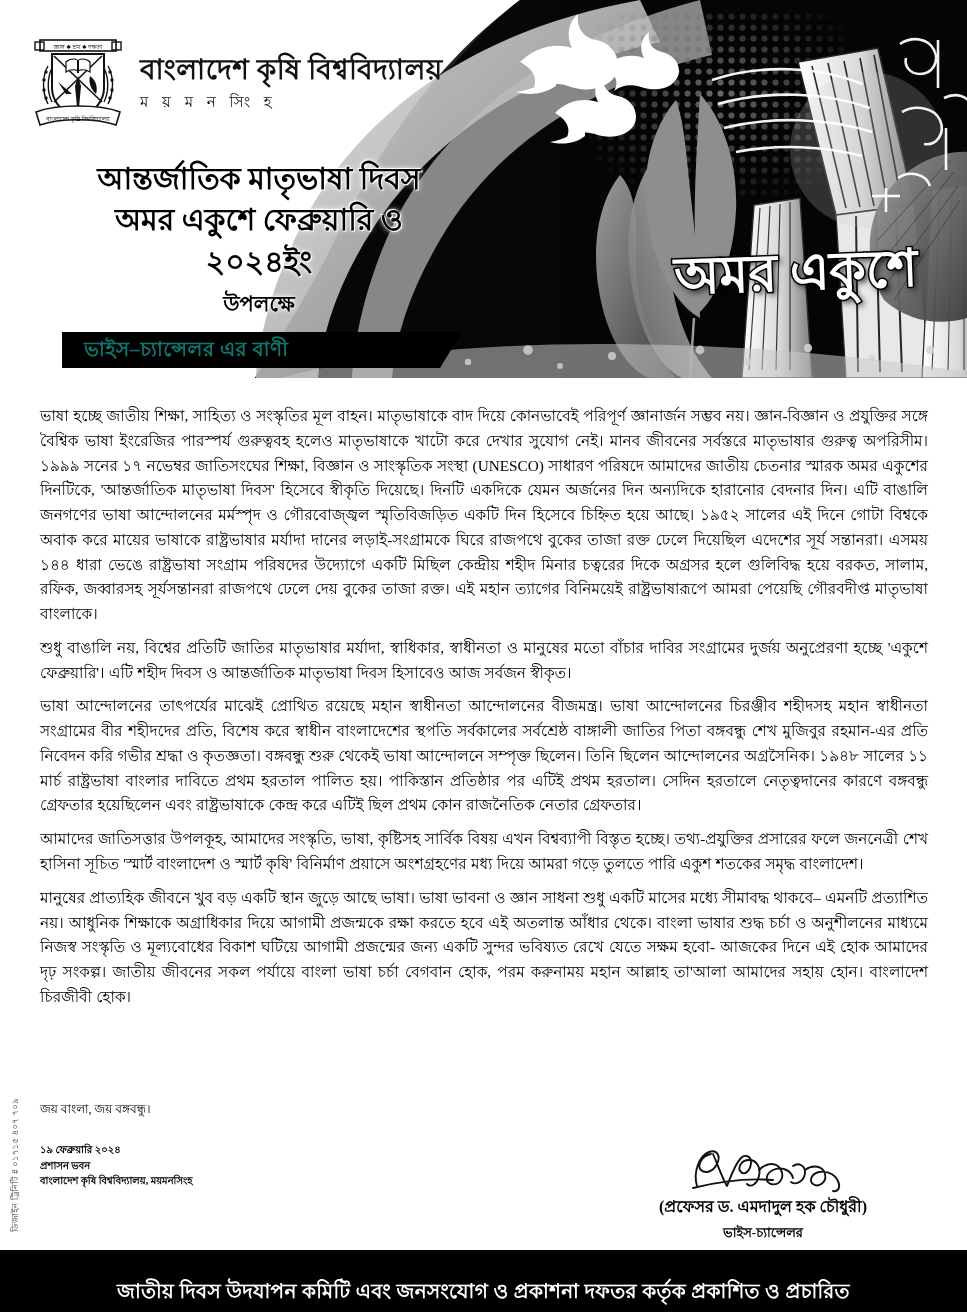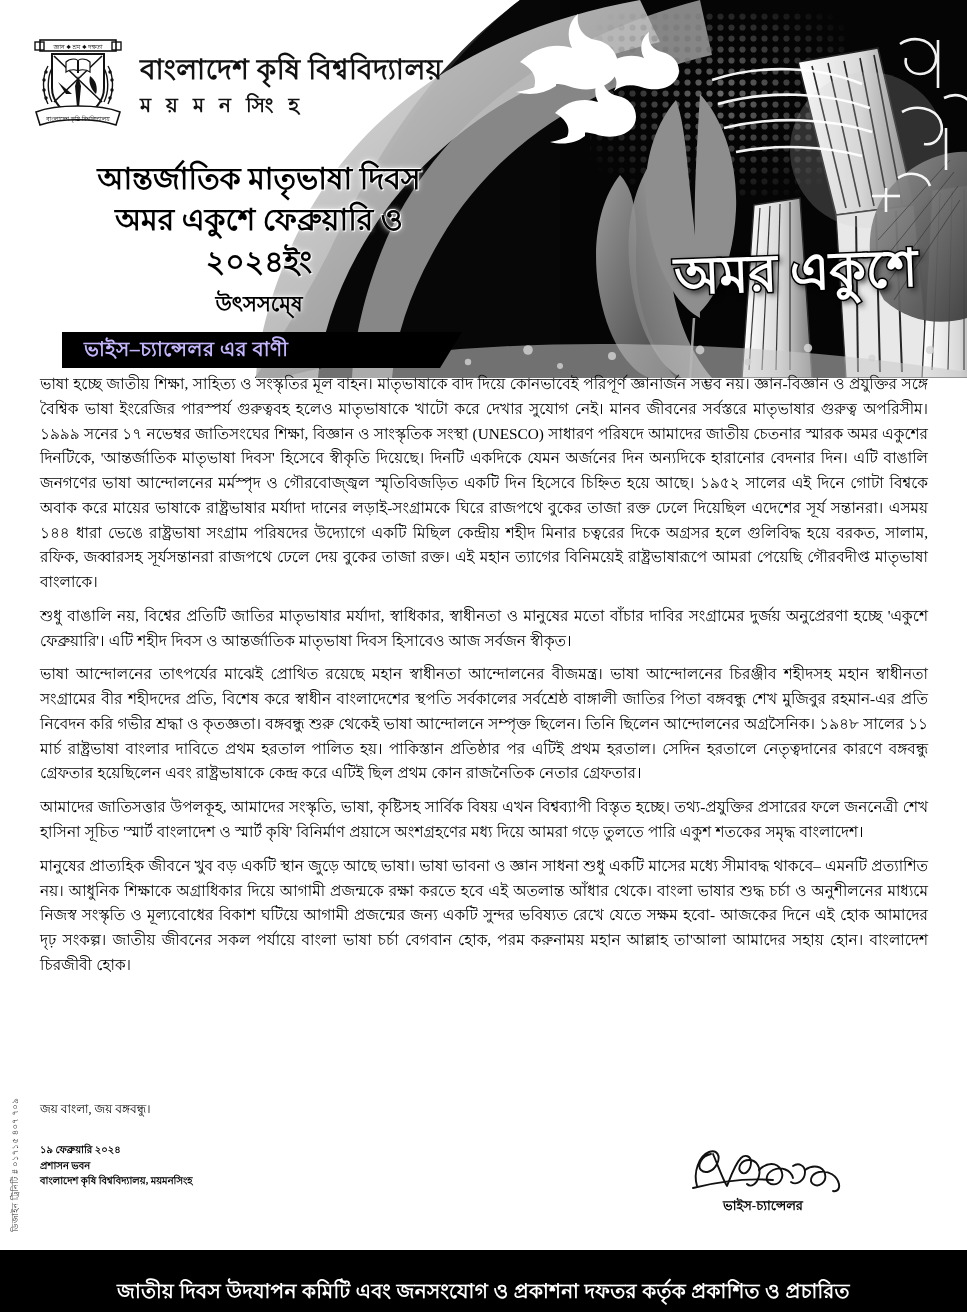--- a/index.html
+++ b/index.html
@@ -47,22 +47,22 @@
   }
   .univ-name {
     font-size: 28px;
     font-weight: 700;
     letter-spacing: 0.5px;
     line-height: 1.15;
     white-space: nowrap;
     color: #111;
   }
   .univ-city {
-    font-size: 20px;
-    font-weight: 700;
+    font-size: 15px;
+    font-weight: 400;
     letter-spacing: 5px;
     margin-top: 4px;
     color: #111;
   }
 
   
   .occasion {
     position: absolute;
     left: 44px; top: 158px;
     width: 430px;
@@ -98,32 +98,32 @@
   }
   .ribbon::after {
     content: "";
     position: absolute;
     right: -22px; top: 0;
     width: 0; height: 0;
     border-top: 36px solid #000;
     border-right: 22px solid transparent;
   }
   .ribbon-text {
-    color: #c4b5fd;
+    color: #0f766e;
     font-size: 20px;
     font-weight: 700;
     letter-spacing: 0.5px;
     white-space: nowrap;
   }
 
   
   .message {
     position: absolute;
     left: 40px;
-    top: 372px;
+    top: 404px;
     width: 888px;
     z-index: 5;
   }
   .para {
     text-align: justify;
     font-size: 15.3px;
     line-height: 1.62;
     margin: 0 0 9px 0;
     color: #000;
     font-weight: 500;
@@ -429,21 +429,21 @@
 
     <div class="univ-block">
       <div class="univ-name">বাংলাদেশ কৃষি বিশ্ববিদ্যালয়</div>
       <div class="univ-city">ম য় ম ন সিং হ</div>
     </div>
 
     <div class="occasion">
       <div class="occ-line">আন্তর্জাতিক মাতৃভাষা দিবস</div>
       <div class="occ-line">অমর একুশে ফেব্রুয়ারি ও</div>
       <div class="occ-line">২০২৪ইং</div>
-      <div class="occ-sub">উৎসসম্ষে</div>
+      <div class="occ-sub">উপলক্ষে</div>
     </div>
 
     <div class="ribbon">
       <span class="ribbon-text">ভাইস–চ্যান্সেলর এর বাণী</span>
     </div>
   </div>
 
   <div class="message">
     <p class="para">ভাষা হচ্ছে জাতীয় শিক্ষা, সাহিত্য ও সংস্কৃতির মূল বাহন। মাতৃভাষাকে বাদ দিয়ে কোনভাবেই পরিপূর্ণ জ্ঞানার্জন সম্ভব নয়। জ্ঞান-বিজ্ঞান ও প্রযুক্তির সঙ্গে বৈশ্বিক ভাষা ইংরেজির পারস্পর্য গুরুত্ববহ হলেও মাতৃভাষাকে খাটো করে দেখার সুযোগ নেই। মানব জীবনের সর্বস্তরে মাতৃভাষার গুরুত্ব অপরিসীম। ১৯৯৯ সনের ১৭ নভেম্বর জাতিসংঘের শিক্ষা, বিজ্ঞান ও সাংস্কৃতিক সংস্থা (UNESCO) সাধারণ পরিষদে আমাদের জাতীয় চেতনার স্মারক অমর একুশের দিনটিকে, 'আন্তর্জাতিক মাতৃভাষা দিবস' হিসেবে স্বীকৃতি দিয়েছে। দিনটি একদিকে যেমন অর্জনের দিন অন্যদিকে হারানোর বেদনার দিন। এটি বাঙালি জনগণের ভাষা আন্দোলনের মর্মস্পৃদ ও গৌরবোজ্জ্বল স্মৃতিবিজড়িত একটি দিন হিসেবে চিহ্নিত হয়ে আছে। ১৯৫২ সালের এই দিনে গোটা বিশ্বকে অবাক করে মায়ের ভাষাকে রাষ্ট্রভাষার মর্যাদা দানের লড়াই-সংগ্রামকে ঘিরে রাজপথে বুকের তাজা রক্ত ঢেলে দিয়েছিল এদেশের সূর্য সন্তানরা। এসময় ১৪৪ ধারা ভেঙে রাষ্ট্রভাষা সংগ্রাম পরিষদের উদ্যোগে একটি মিছিল কেন্দ্রীয় শহীদ মিনার চত্বরের দিকে অগ্রসর হলে গুলিবিদ্ধ হয়ে বরকত, সালাম, রফিক, জব্বারসহ সূর্যসন্তানরা রাজপথে ঢেলে দেয় বুকের তাজা রক্ত। এই মহান ত্যাগের বিনিময়েই রাষ্ট্রভাষারূপে আমরা পেয়েছি গৌরবদীপ্ত মাতৃভাষা বাংলাকে।</p>
     <p class="para">শুধু বাঙালি নয়, বিশ্বের প্রতিটি জাতির মাতৃভাষার মর্যাদা, স্বাধিকার, স্বাধীনতা ও মানুষের মতো বাঁচার দাবির সংগ্রামের দুর্জয় অনুপ্রেরণা হচ্ছে 'একুশে ফেব্রুয়ারি'। এটি শহীদ দিবস ও আন্তর্জাতিক মাতৃভাষা দিবস হিসাবেও আজ সর্বজন স্বীকৃত।</p>
@@ -469,20 +469,21 @@
                      C88,28 82,34 78,30 C74,26 78,18 86,18 C94,18 98,26 96,34
                      C94,42 88,46 84,42"></path>
             <path d="M96,28 C104,20 114,20 118,28 C122,36 116,44 108,42
                      C102,40 102,32 110,28 C118,24 128,28 130,36"></path>
             <path d="M130,24 C136,20 142,24 142,30 C142,38 134,44 128,40"></path>
             <path d="M142,28 C150,22 160,24 162,32 C164,40 156,46 150,42
                      C146,39 148,32 156,30 C166,28 174,34 176,42 C177,47 174,50 170,49"></path>
             <path d="M30,46 C54,40 84,36 110,38"></path>
           </g>
         </svg>
+        <div class="vc-name">(প্রফেসর ড. এমদাদুল হক চৌধুরী)</div>
         <div class="vc-desig">ভাইস-চ্যান্সেলর</div>
       </div>
     </div>
   </div>
 
   <div class="side-credit">
     <span>ডিজাইন ট্রিনিটি # ০১৭১৫ ৪০৭ ৭০৯</span>
   </div>
   <div class="side-rule"></div>
 

